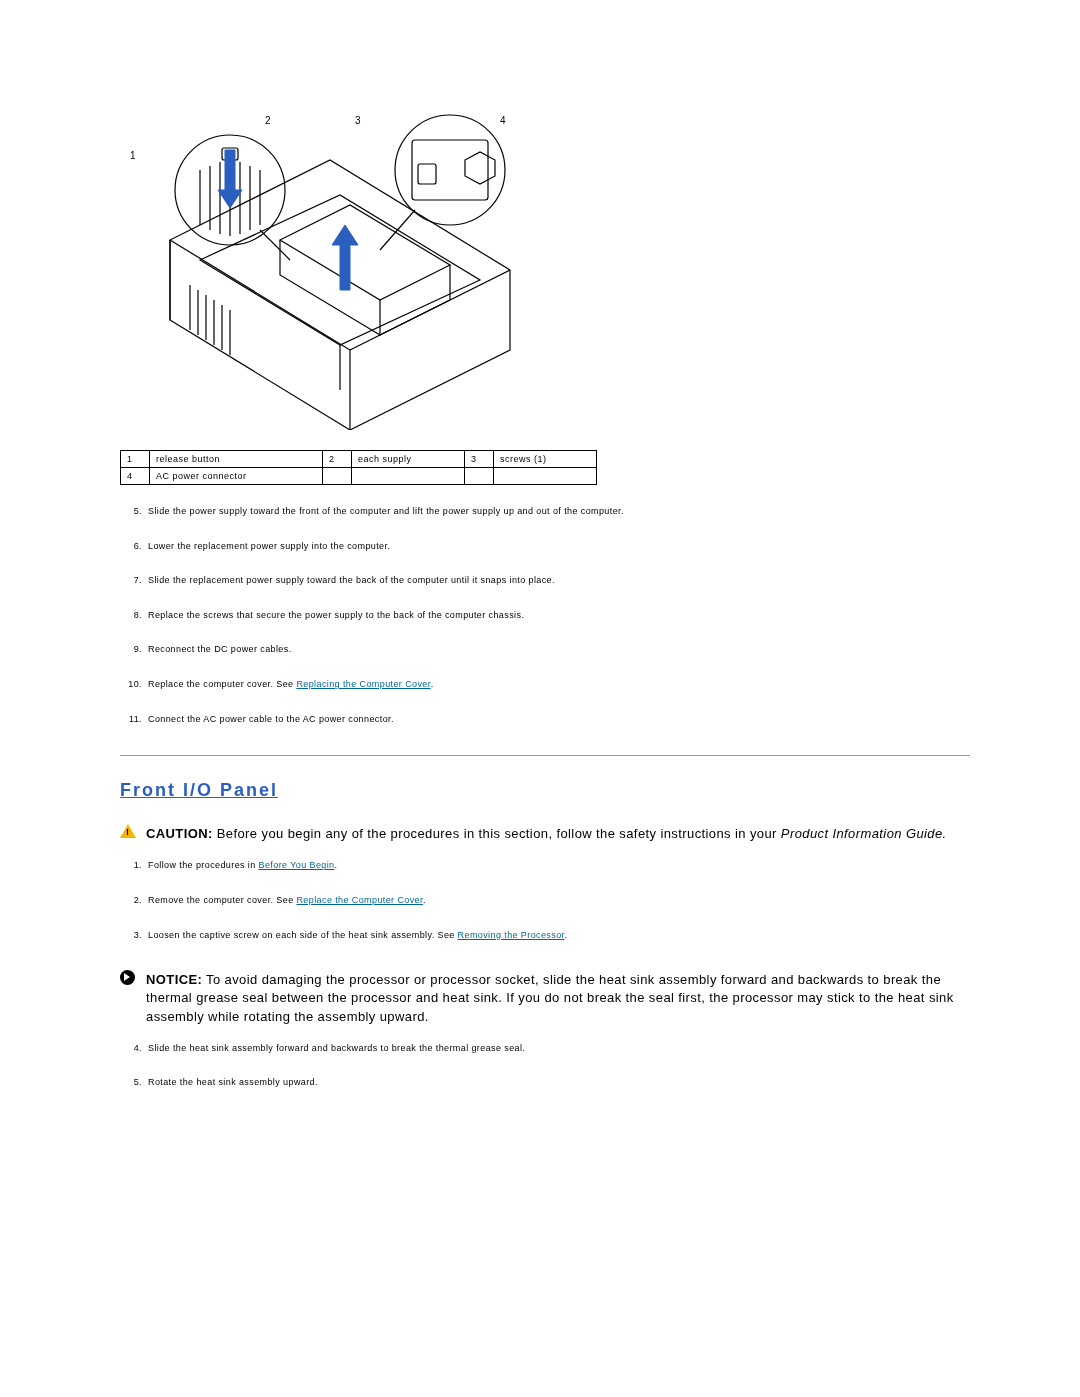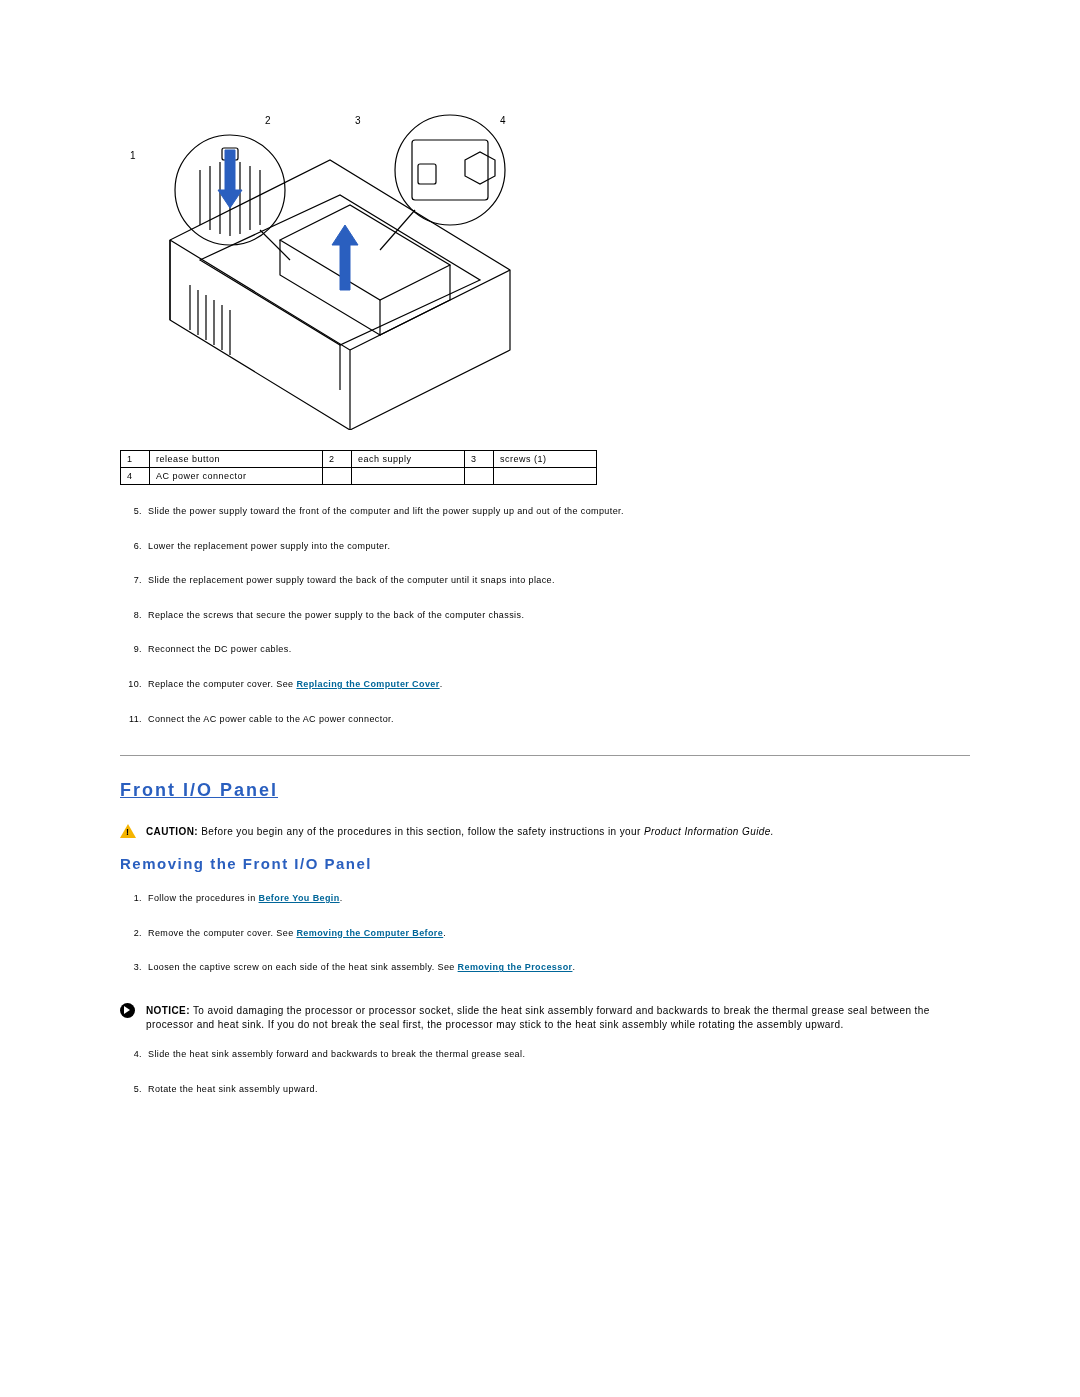--- a/index.html
+++ b/index.html
@@ -10,27 +10,27 @@
   .figure svg{position:absolute;inset:0;}
   .legend{border-collapse:collapse;margin:8px 0 20px 0;}
   .legend td{border:1px solid #000;font-size:9px;padding:3px 6px;letter-spacing:.5px;}
   .legend td.num{width:16px;text-align:left;}
   .legend td.val{width:160px;}
   .legend td.val2{width:100px;}
   .legend td.val3{width:90px;}
   ol.steps{list-style:none;padding:0;margin:0 0 30px 0;}
   ol.steps li{font-size:9px;line-height:1.4;margin:0 0 22px 0;padding-left:28px;position:relative;letter-spacing:.4px;}
   ol.steps li .n{position:absolute;left:0;top:0;width:22px;text-align:right;}
-  a.xref{color:#006699;text-decoration:underline;font-weight:bold;}
+  a.xref{color:#006699;text-decoration:underline;}
   hr.sep{border:none;border-top:1px solid #999;margin:0 0 24px 0;}
   h2.sect{font-family:Verdana,Geneva,sans-serif;font-weight:bold;color:#2a5fbf;
           font-size:18px;letter-spacing:2px;margin:0 0 24px 0;text-decoration:underline;}
   h3.subsect{font-family:Verdana,Geneva,sans-serif;font-weight:bold;color:#2a5fbf;
           font-size:15px;letter-spacing:1.5px;margin:0 0 20px 0;}
-  .note{font-size:10px;line-height:1.4;margin:0 0 16px 0;padding-left:26px;position:relative;letter-spacing:.4px;}
+  .note{font-size:13px;line-height:1.4;margin:0 0 16px 0;padding-left:26px;position:relative;letter-spacing:.4px;}
   .note .icon{position:absolute;left:0;top:-1px;width:18px;height:18px;}
   .note .lead{font-weight:bold;}
   .note .emph{font-style:italic;}
   .tri{width:0;height:0;border-left:8px solid transparent;border-right:8px solid transparent;
        border-bottom:14px solid #f5b400;display:inline-block;position:relative;}
   .tri::after{content:"!";position:absolute;left:-2px;top:2px;font-size:9px;font-weight:bold;color:#000;}
   .circ{width:15px;height:15px;border-radius:50%;background:#000;display:inline-block;position:relative;}
   .circ::after{content:"";position:absolute;left:4px;top:3px;width:0;height:0;
        border-top:4px solid transparent;border-bottom:4px solid transparent;border-left:6px solid #fff;}
   .callout{position:absolute;font-size:10px;}
@@ -118,25 +118,24 @@
   <hr class="sep">
 
   <h2 class="sect">Front I/O Panel</h2>
 
   <div class="note">
     <span class="icon"><span class="tri"></span></span>
     <span class="lead">CAUTION:</span><span> Before you begin any of the procedures in this section, follow the safety instructions in your </span><span class="emph">Product Information Guide.</span>
   </div>
 
 
-  <h3 class="subsect">Removing the Front I/O Panel</h3>
 
   <ol class="steps">
     <li><span class="n">1.</span><span>Follow the procedures in </span><a class="xref">Before You Begin</a><span>.</span></li>
-    <li><span class="n">2.</span><span>Remove the computer cover. See </span><a class="xref">Removing the Computer Before</a><span>.</span></li>
+    <li><span class="n">2.</span><span>Remove the computer cover. See </span><a class="xref">Replace the Computer Cover</a><span>.</span></li>
     <li><span class="n">3.</span><span>Loosen the captive screw on each side of the heat sink assembly. See </span><a class="xref">Removing the Processor</a><span>.</span></li>
   </ol>
 
 
   <div class="note">
     <span class="icon"><span class="circ"></span></span>
     <span class="lead">NOTICE:</span><span> To avoid damaging the processor or processor socket, slide the heat sink assembly forward and backwards to break the thermal grease seal between the processor and heat sink. If you do not break the seal first, the processor may stick to the heat sink assembly while rotating the assembly upward.</span>
   </div>
 
   <ol class="steps">

